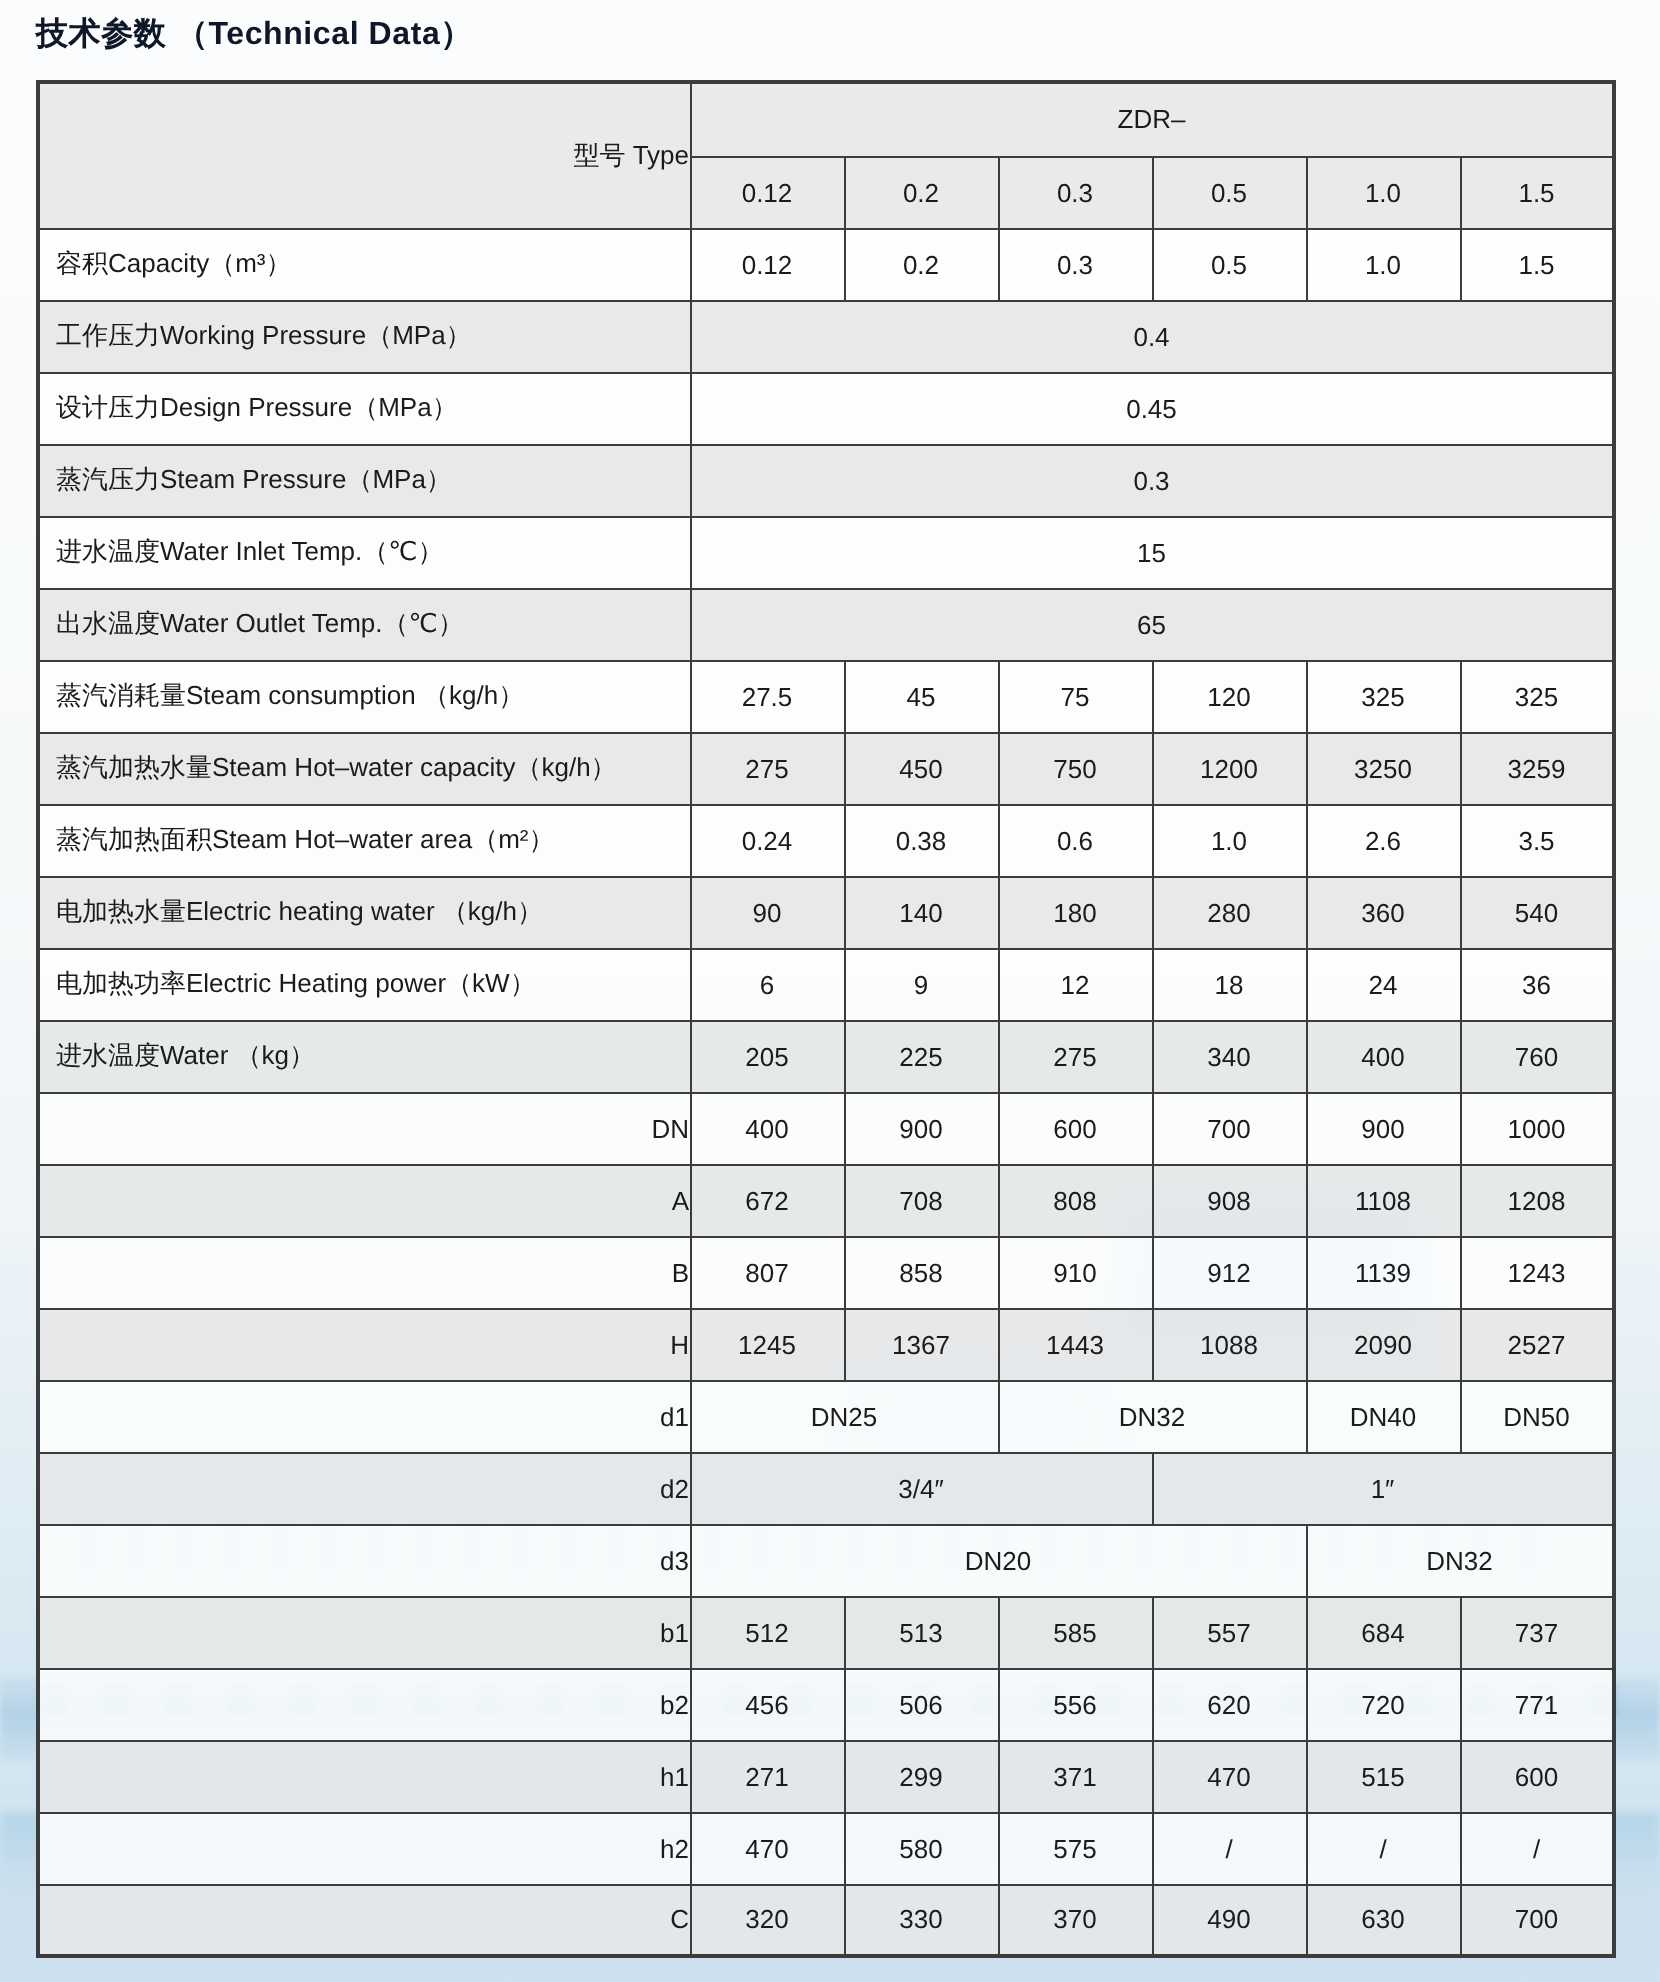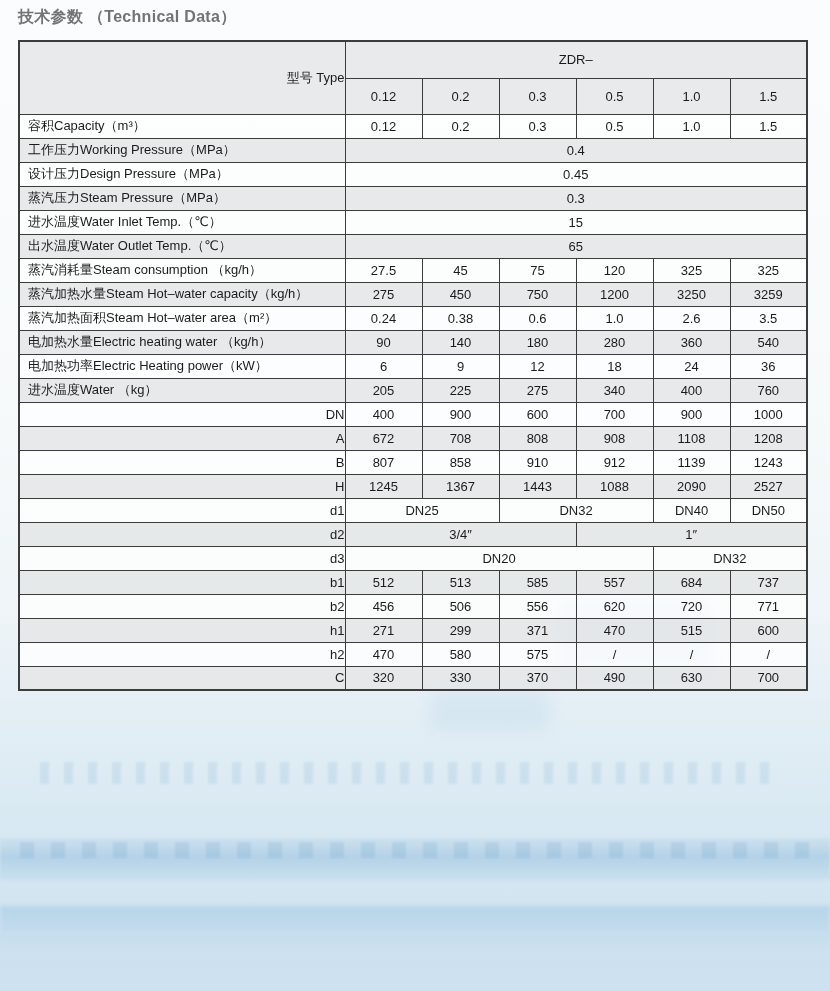--- a/index.html
+++ b/index.html
@@ -43,38 +43,38 @@
     top:930px; height:61px;
     background: linear-gradient(180deg, rgba(200,222,238,0.4), rgba(205,225,240,0.85));
   }
   .wm-blob {
     position:absolute; z-index:0; pointer-events:none;
     background: rgba(140,185,220,0.30); filter: blur(8px); border-radius: 8px;
   }
 
   .page-title {
     position:absolute; left:18px; top:7px; z-index:2;
-    font-size:16px; font-weight:bold; color:#737373;
+    font-size:16px; font-weight:bold; color:#0f172a;
     letter-spacing: 0.3px; white-space: pre;
   }
 
   table.spec {
     position:absolute; left:18px; top:40px; z-index:1;
     width:788px; border-collapse:collapse; table-layout:fixed;
     border:2px solid #3c3c3c;
   }
   .spec th, .spec td {
     border:1px solid #3c3c3c;
     font-size:13px; font-weight:normal; color:#1b1b1b;
     text-align:center; vertical-align:middle; padding:0;
     overflow:hidden; white-space:nowrap;
   }
   .spec thead th { background: rgba(231,233,234,0.95); height:36px;margin-top:41px; }
   .spec thead tr.series-row th { height:37px; }
-  .spec tbody tr { height:24px; }
+  .spec tbody tr { height:36px; }
   .spec th.lbl { text-align:left; padding-left:8px; }
   .spec th.lbl.center { text-align:right; padding-left:0; }
   tr.row-white th, tr.row-white td { background: rgba(253,254,254,0.84); }
   tr.row-gray  th, tr.row-gray  td { background: rgba(229,231,232,0.93); }
 </style>
 </head>
 <body>
 
 <div class="wm wm-marks-1"></div>
 <div class="wm wm-band-ship"></div>

